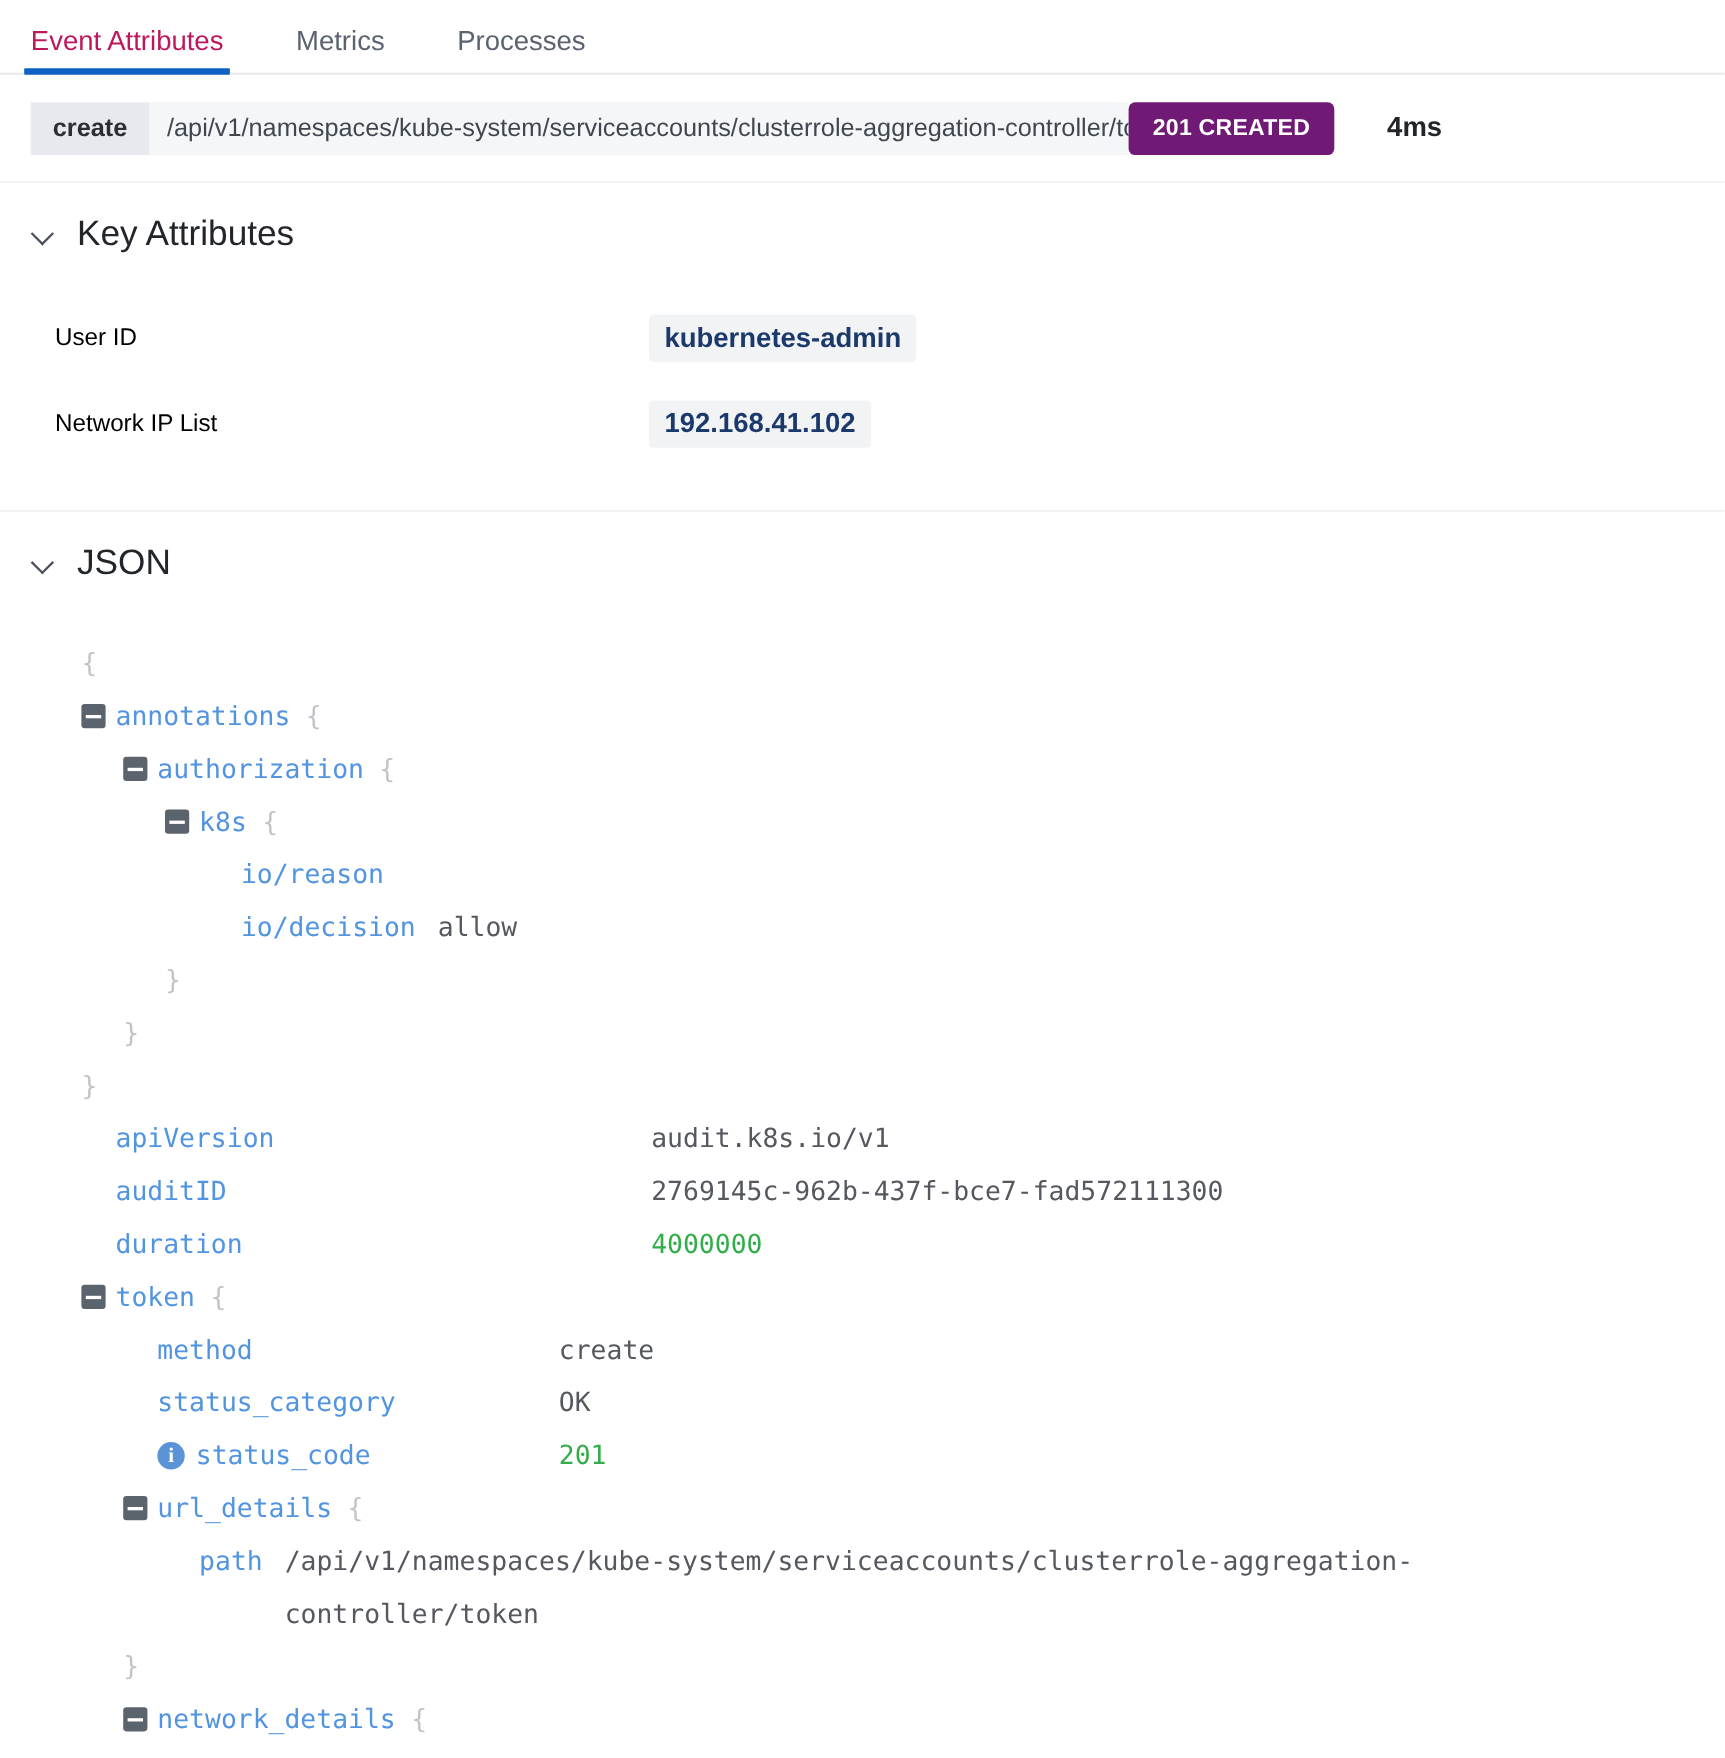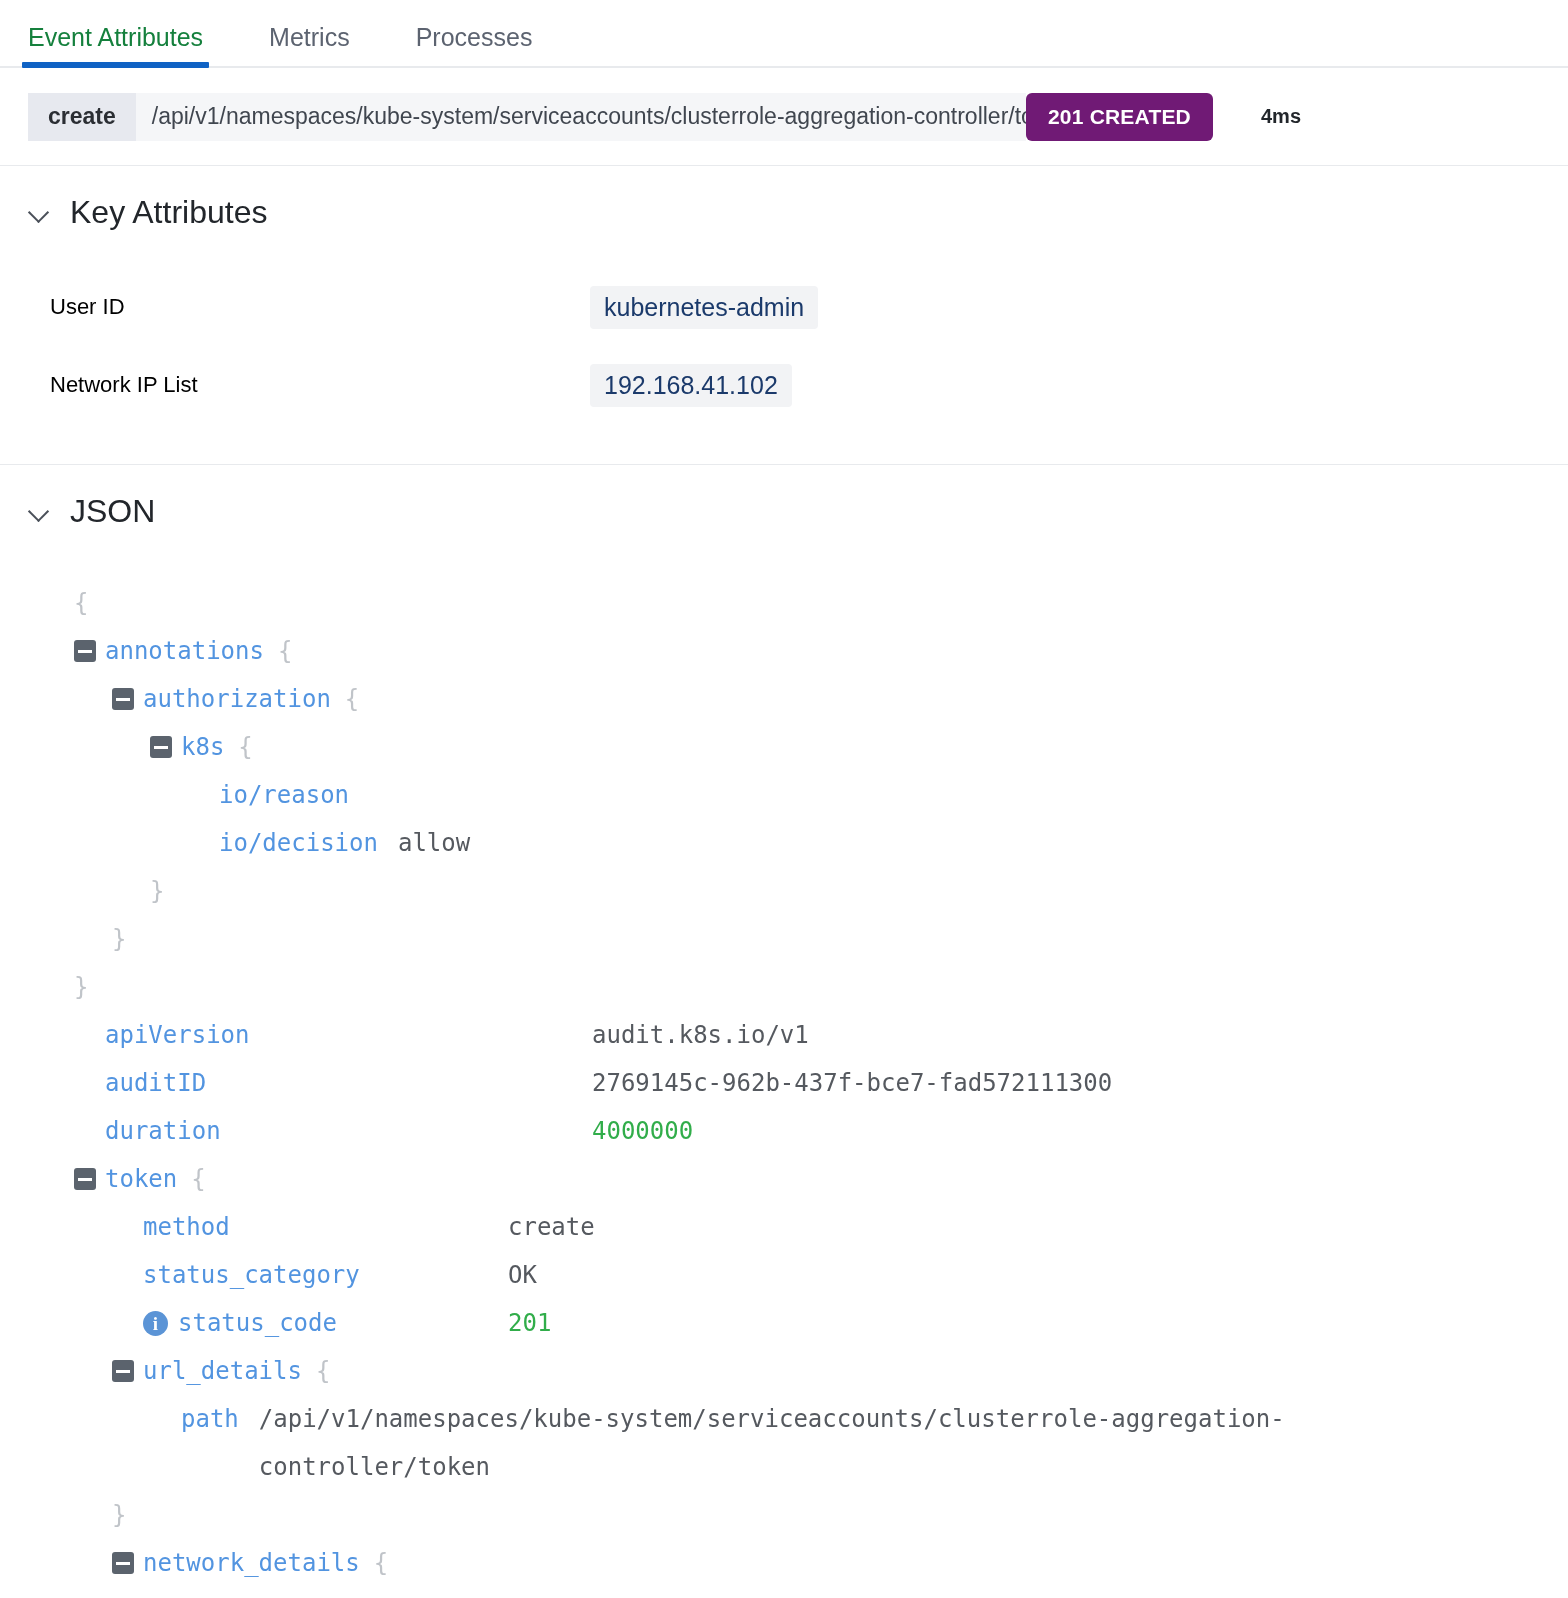--- a/index.html
+++ b/index.html
@@ -25,21 +25,21 @@
     font-size: 25px;
     color: #5c6370;
     padding: 0 22px 16px 0;
     margin-right: 44px;
     position: relative;
     cursor: pointer;
     line-height: 1;
     white-space: nowrap;
   }
   .tab:last-child { margin-right: 0; }
-  .tab.active { color: #15803d; text-align: right; }
+  .tab.active { color: #be185d; text-align: right; }
   .tab.active::after {
     content: "";
     position: absolute;
     left: -6px; right: 16px; bottom: -2px;
     height: 6px;
     background: #0f62c4;
     border-radius: 1px;
   }
 
   
@@ -82,21 +82,21 @@
     font-weight: bold;
     font-size: 21px;
     letter-spacing: 0.2px;
     display: flex;
     align-items: center;
     padding: 0 22px;
     border-radius: 6px;
     white-space: nowrap;
   }
   .op-duration {
-    font-size: 20px;
+    font-size: 25px;
     font-weight: bold;
     color: #22262b;
     display: flex;
     align-items: center;
     margin-left: 48px;
     white-space: nowrap;
   }
 
   
   .section {
@@ -142,20 +142,21 @@
     font-size: 22px;
     color: #000000;
   }
   .kv-val {
     background: #f2f3f5;
     color: #1b3a6b;
     font-size: 25px;
     padding: 7px 14px;
     border-radius: 4px;
     display: inline-block;
+    font-weight: bold;
   }
 
   .divider {
     height: 1px;
     background: #e8eaed;
     width: 100%;
   }
 
   
   .json-area {

